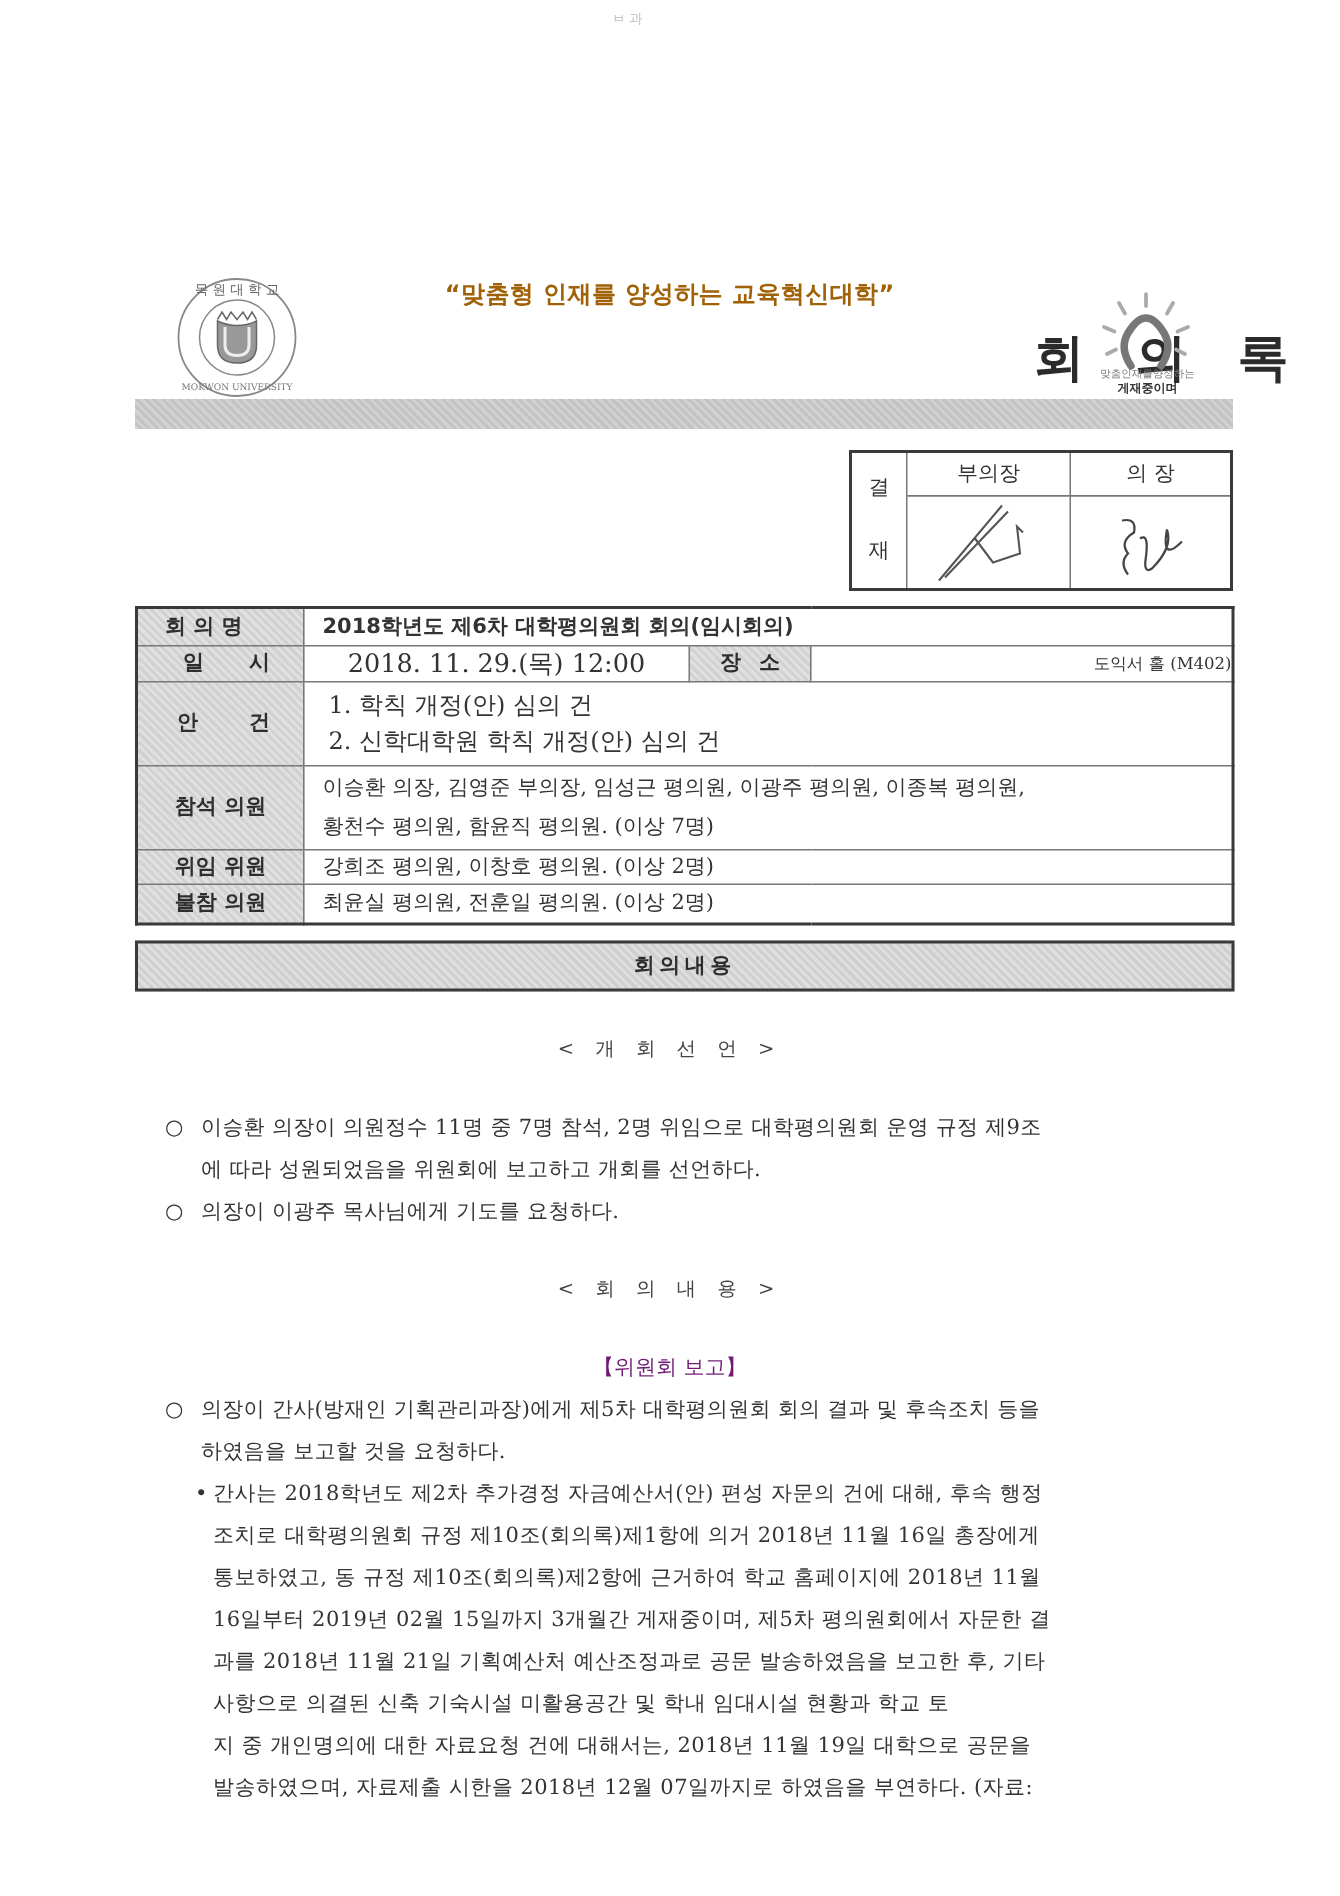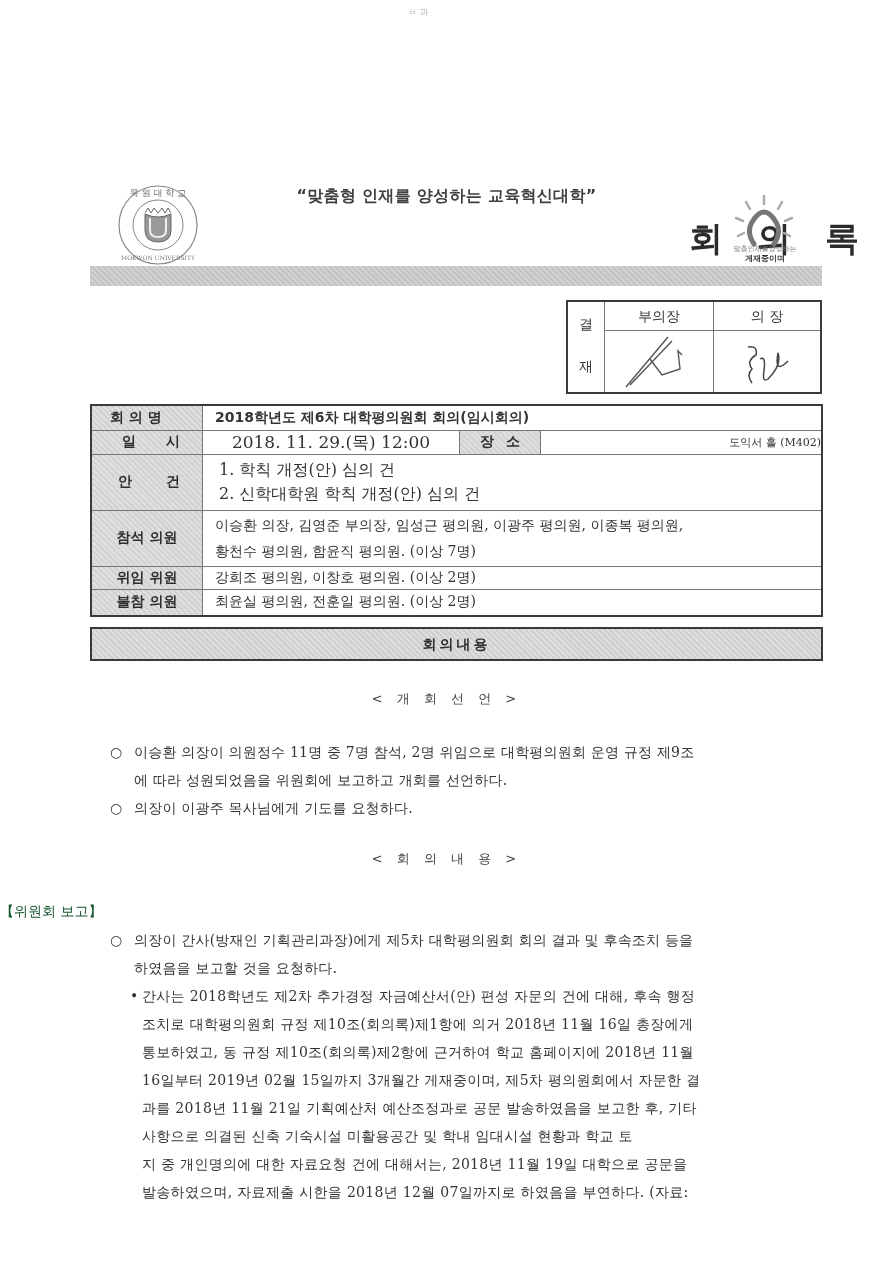--- a/index.html
+++ b/index.html
@@ -3,21 +3,21 @@
 <meta charset="utf-8">
 <style>
   html, body { margin: 0; padding: 0; background: #ffffff; }
   body {
     width: 893px; height: 1264px; position: relative; overflow: hidden;
     font-family: "DejaVu Serif", "Liberation Serif", serif; color: #2a2a2a;
   }
   .abs { position: absolute; }
   .slogan {
     left: 0; width: 893px; top: 186px; text-align: center;
-    font-family: "DejaVu Sans", sans-serif; font-size: 16px; font-weight: bold; color: #404040;
+    font-family: "DejaVu Sans", sans-serif; font-size: 16px; font-weight: bold; color: #a16207;
     letter-spacing: 0.3px;
   }
   .title {
     left: 0; width: 893px; top: 216px; text-align: right;
     font-family: "DejaVu Sans", sans-serif; font-size: 34px; font-weight: bold; color: #2b2b2b;
     letter-spacing: 34px; text-indent: 34px;
   }
   .logo-left { left: 117px; top: 184px; width: 82px; height: 82px; }
   .logo-right { left: 724px; top: 184px; width: 80px; height: 80px; }
   .logo-right-text1 {
@@ -77,21 +77,21 @@
   .para {
     left: 110px; width: 720px; font-size: 14px; line-height: 28px; color:#333;
     text-align: justify; letter-spacing: 0.2px;
   }
   .para .marker { display: inline-block; width: 24px; }
   .para .cont { padding-left: 24px; }
   .bullet-para {
     left: 130px; width: 700px; font-size: 14px; line-height: 28px; color:#333; text-align: justify; letter-spacing: 0.3px;
   }
   .bullet-para .cont { padding-left: 12px; }
-  .report-head { left: 0; width: 893px; font-size: 14px; color:#14532d; }
+  .report-head { left: 0; width: 893px; text-align: center; font-size: 14px; color:#701a75; }
   .scan-mark { left: 408px; top: 6px; font-size: 9px; color: #bbb; font-family: Liberation Sans, sans-serif; }
 </style>
 </head>
 <body>
 
 <div class="abs scan-mark">ㅂ 과</div>
 
 <svg class="abs logo-left" viewBox="0 0 82 82">
   <circle cx="41" cy="41" r="39" fill="none" stroke="#888" stroke-width="1.2"></circle>
   <circle cx="41" cy="41" r="25" fill="none" stroke="#888" stroke-width="1"></circle>

